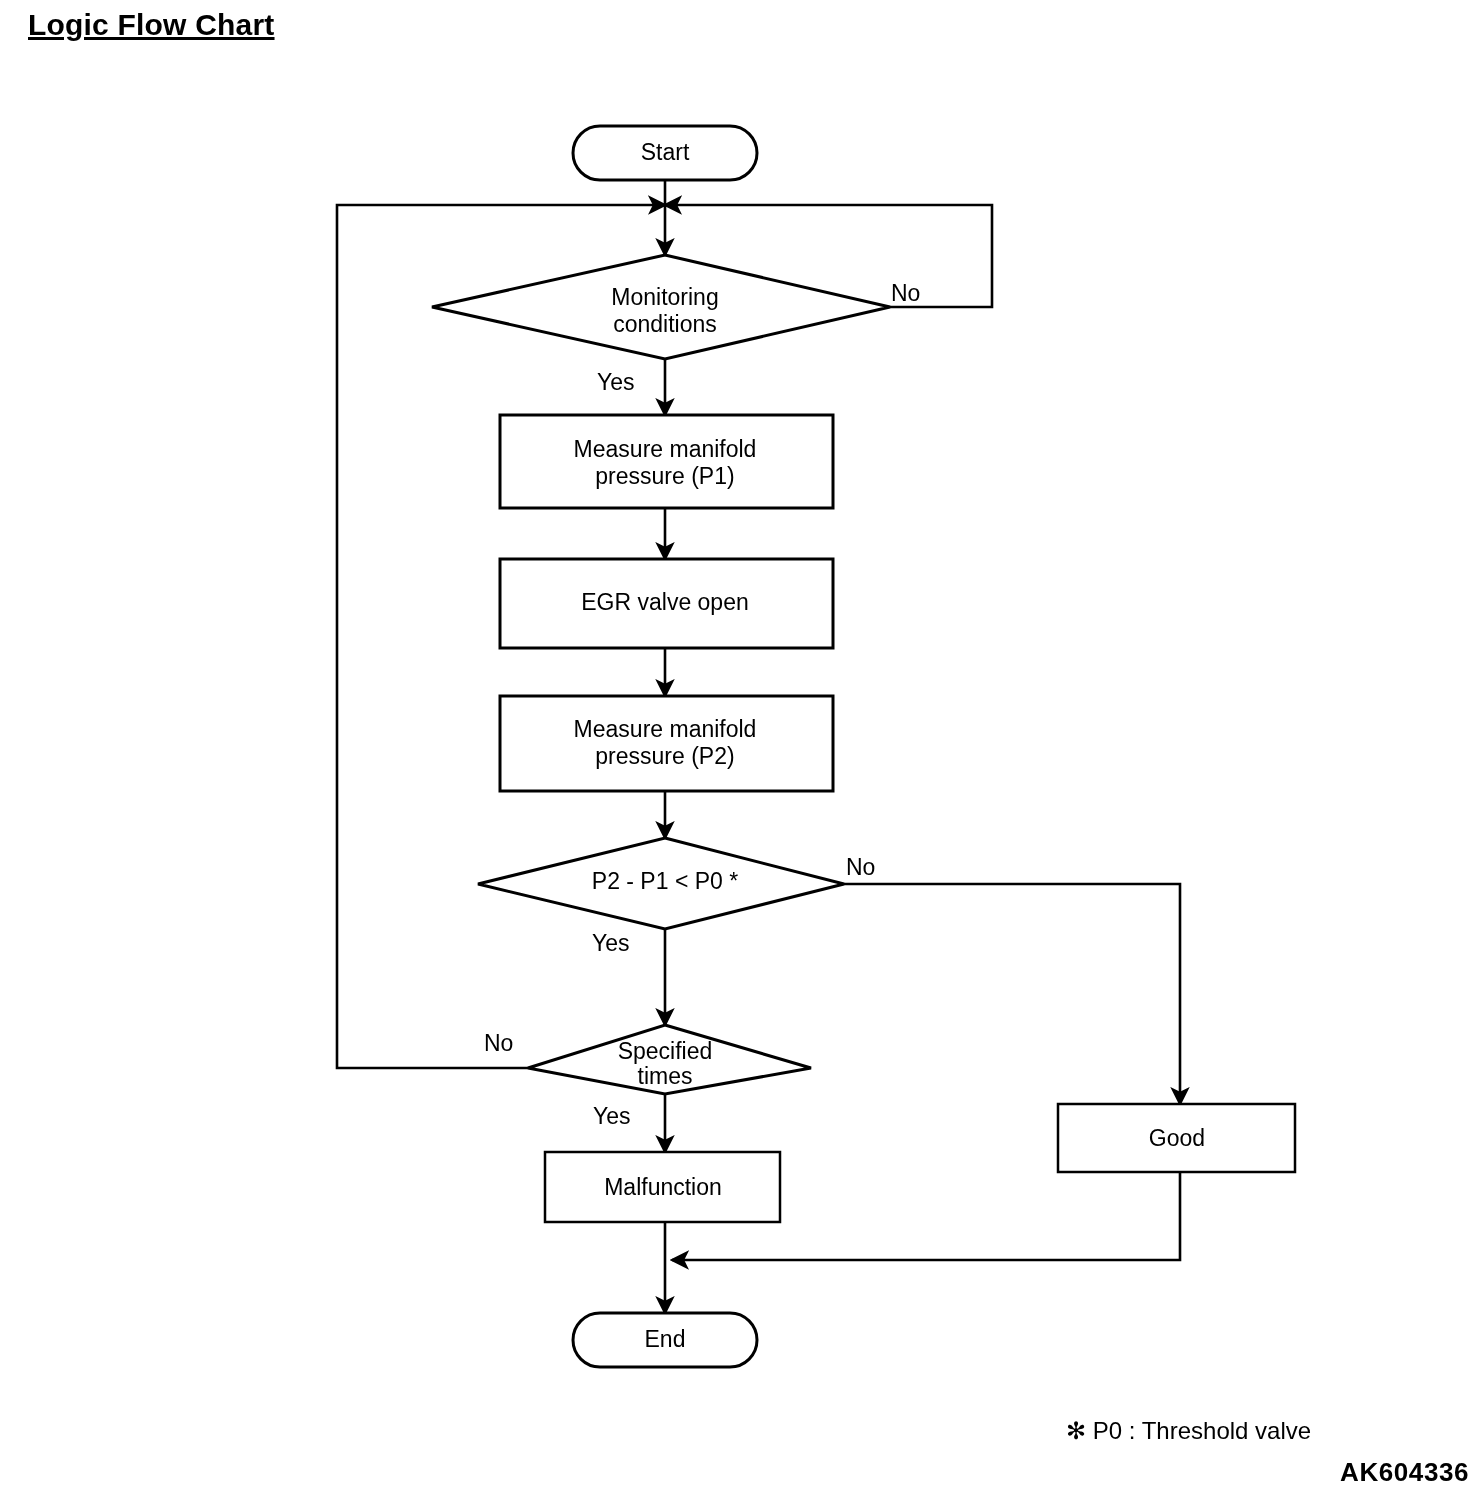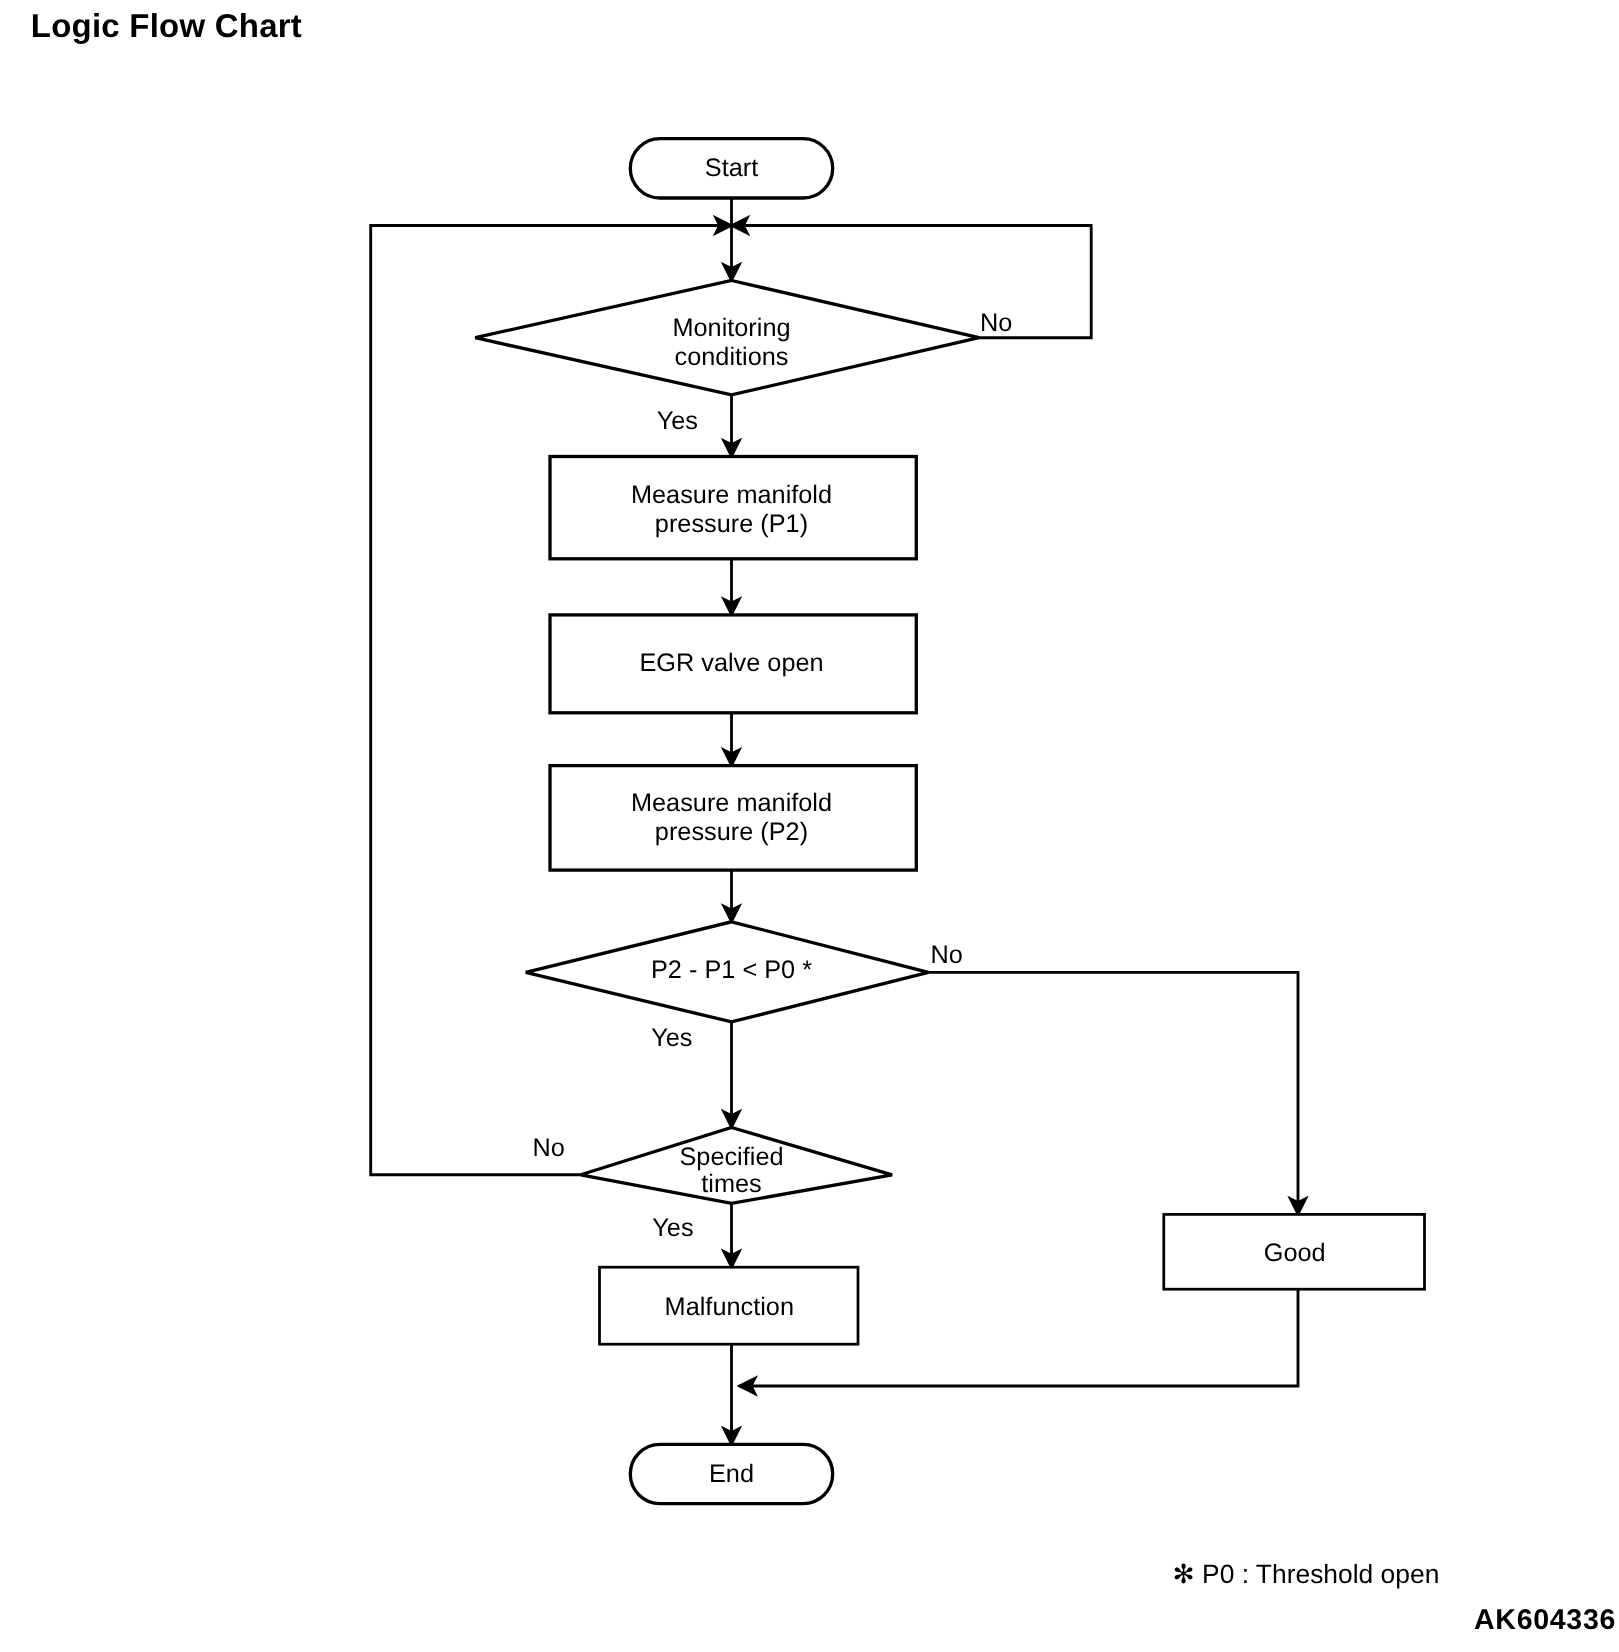--- a/index.html
+++ b/index.html
@@ -16,20 +16,21 @@
     overflow: hidden;
   }
   #page-title {
     position: absolute;
     left: 28px;
     top: 8px;
     font-size: 30px;
     font-weight: bold;
     letter-spacing: 0.2px;
     white-space: nowrap;
+    text-decoration: underline;
   }
   #flow-svg {
     position: absolute;
     left: 0;
     top: 0;
     width: 1472px;
     height: 1502px;
   }
   .node-shape {
     fill: #ffffff;
@@ -167,14 +168,14 @@
     <text class="node-text" x="1177" y="1140">Good</text>
   </g>
 
   <g>
     <rect class="node-shape" x="573" y="1313" width="184" height="54" rx="27" ry="27"></rect>
     <text class="node-text" x="665" y="1341">End</text>
   </g>
 
 </svg>
 
-<div id="footnote">✻ P0 : Threshold open</div>
+<div id="footnote">✻ P0 : Threshold valve</div>
 <div id="doc-code">AK604336</div>
 
 </body></html>

